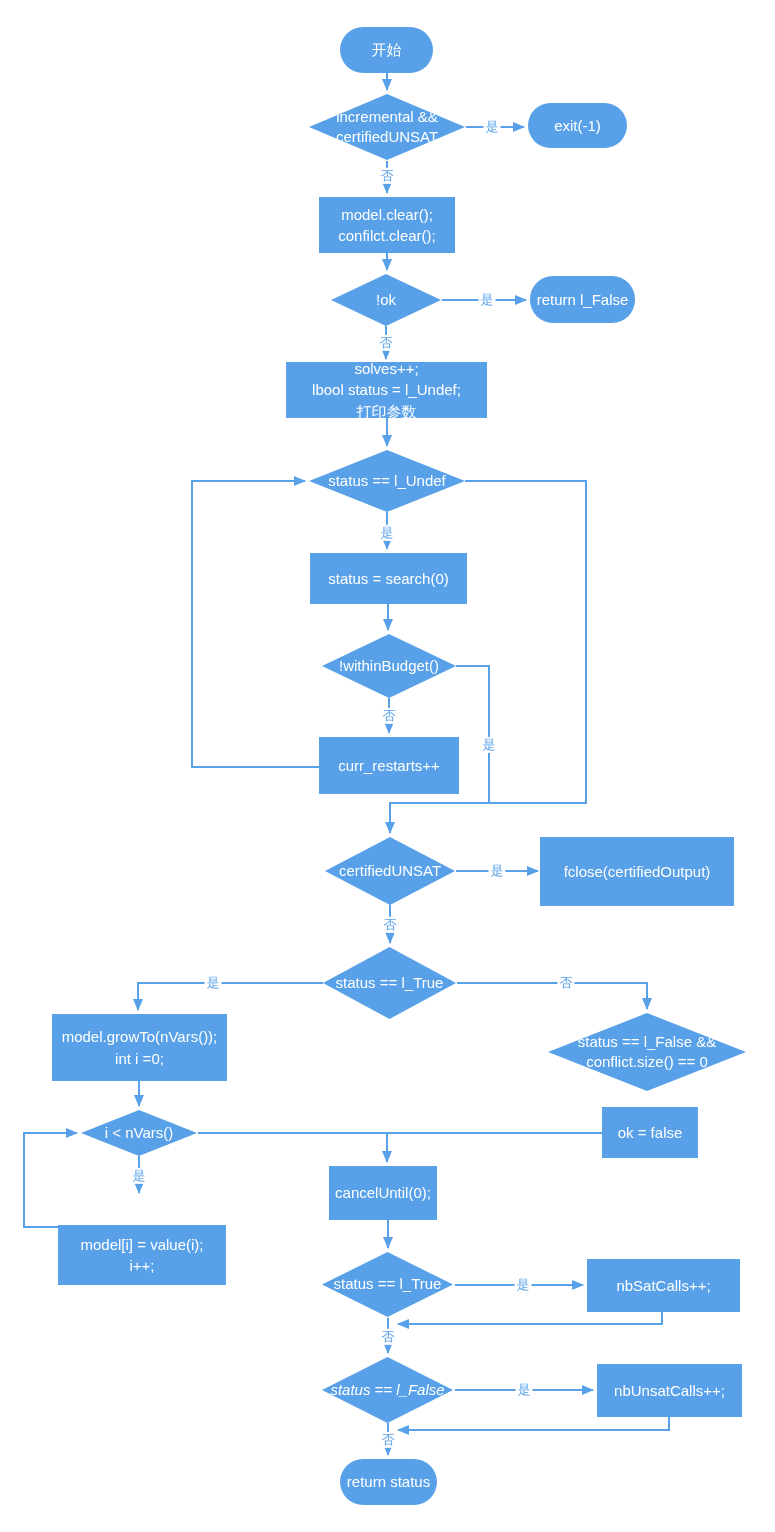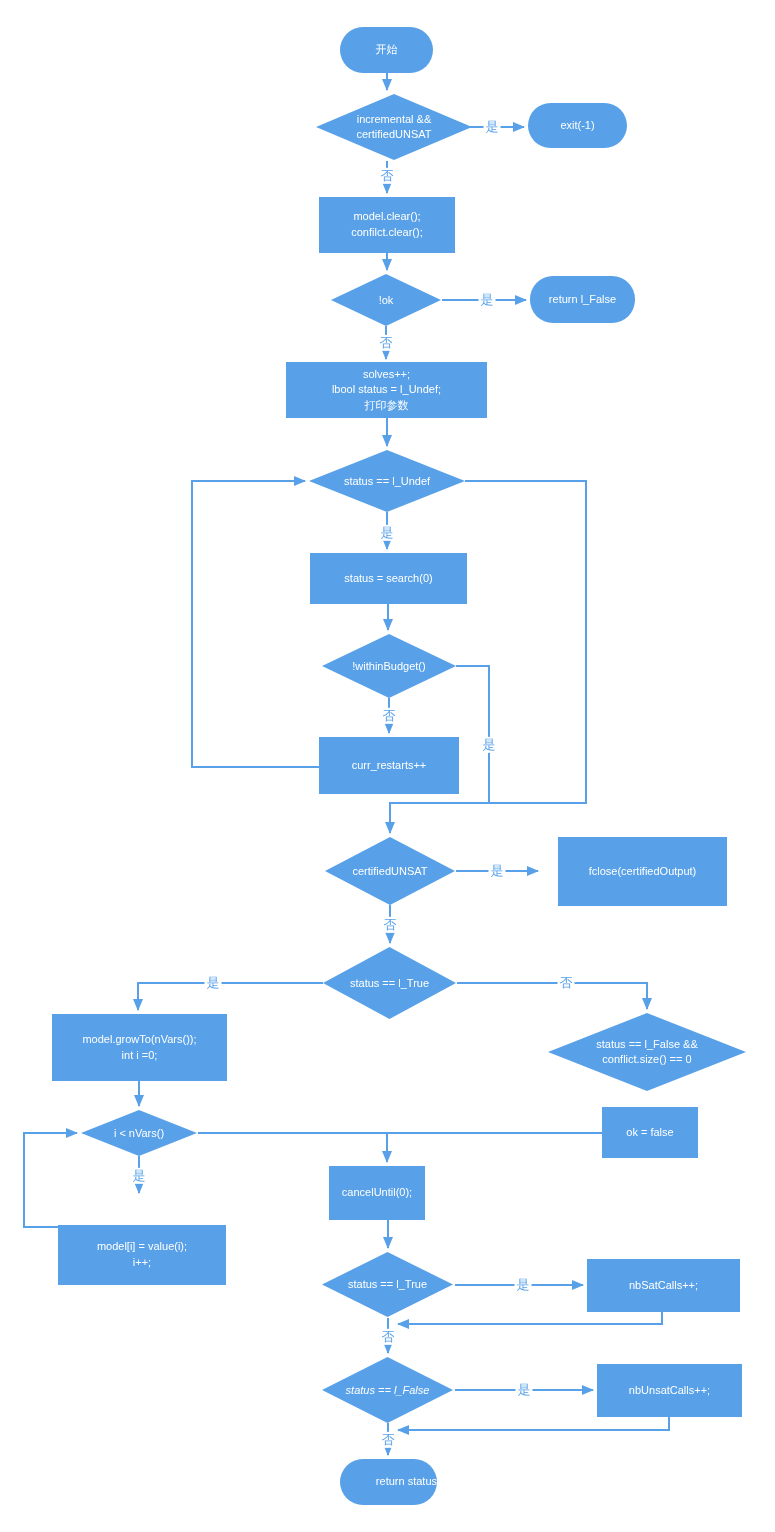--- a/index.html
+++ b/index.html
@@ -32,21 +32,21 @@
   .arrowhead { fill: var(--accent); }
 
   .node {
     position: absolute;
     display: flex;
     flex-direction: column;
     align-items: center;
     justify-content: center;
     text-align: center;
     color: var(--node-text);
-    font-size: 11px;
+    font-size: 15px;
     line-height: 1.42;
     background: var(--accent);
   }
   .node span { display: block; white-space: nowrap; }
   .stadium { border-radius: 23px; }
   .diamond {
     clip-path: polygon(50% 0, 100% 50%, 50% 100%, 0 50%);
     line-height: 1.35;
   }
 
@@ -101,21 +101,21 @@
     <polyline points="662,1312 662,1324 398,1324" marker-end="url(#arrow)"></polyline>
     <polyline points="455,1390 593,1390" marker-end="url(#arrow)"></polyline>
     <polyline points="388,1423 388,1455" marker-end="url(#arrow)"></polyline>
     <polyline points="669,1417 669,1430 398,1430" marker-end="url(#arrow)"></polyline>
   </svg>
 
   <div class="node stadium" style="left:340px; top:27px; width:93px; height:46px;">
     <span>开始</span>
   </div>
 
-  <div class="node diamond" style="left:316px; top:94px; width:156px; height:66px;">
+  <div class="node diamond" style="left:309px; top:94px; width:156px; height:66px;">
     <span>incremental &amp;&amp;</span>
     <span>certifiedUNSAT</span>
   </div>
 
   <div class="node stadium" style="left:528px; top:103px; width:99px; height:45px;">
     <span>exit(-1)</span>
   </div>
 
   <div class="node rect" style="left:319px; top:197px; width:136px; height:56px;">
     <span>model.clear();</span>
@@ -149,21 +149,21 @@
   </div>
 
   <div class="node rect" style="left:319px; top:737px; width:140px; height:57px;">
     <span>curr_restarts++</span>
   </div>
 
   <div class="node diamond" style="left:325px; top:837px; width:130px; height:68px;">
     <span>certifiedUNSAT</span>
   </div>
 
-  <div class="node rect" style="left:558px; top:837px; width:169px; height:69px;">
+  <div class="node rect" style="left:540px; top:837px; width:194px; height:69px;">
     <span>fclose(certifiedOutput)</span>
   </div>
 
   <div class="node diamond" style="left:323px; top:947px; width:133px; height:72px;">
     <span>status == l_True</span>
   </div>
 
   <div class="node rect" style="left:52px; top:1014px; width:175px; height:67px;">
     <span>model.growTo(nVars());</span>
     <span>int i =0;</span>
@@ -180,41 +180,41 @@
 
   <div class="node diamond" style="left:548px; top:1013px; width:198px; height:78px;">
     <span>status == l_False &amp;&amp;</span>
     <span>conflict.size() == 0</span>
   </div>
 
   <div class="node rect" style="left:602px; top:1107px; width:96px; height:51px;">
     <span>ok = false</span>
   </div>
 
-  <div class="node rect" style="left:329px; top:1166px; width:96px; height:54px;">
+  <div class="node rect" style="left:329px; top:1166px; width:108px; height:54px;">
     <span>cancelUntil(0);</span>
   </div>
 
   <div class="node diamond" style="left:322px; top:1252px; width:131px; height:65px;">
     <span>status == l_True</span>
   </div>
 
   <div class="node rect" style="left:587px; top:1259px; width:153px; height:53px;">
     <span>nbSatCalls++;</span>
   </div>
 
   <div class="node diamond" style="left:322px; top:1357px; width:131px; height:66px;font-style:italic;">
     <span>status == l_False</span>
   </div>
 
   <div class="node rect" style="left:597px; top:1364px; width:145px; height:53px;">
     <span>nbUnsatCalls++;</span>
   </div>
 
-  <div class="node stadium" style="left:340px; top:1459px; width:97px; height:46px;align-items:flex-end;">
+  <div class="node stadium" style="left:340px; top:1459px; width:97px; height:46px;">
     <span>return status</span>
   </div>
 
   <span class="edge-label" style="left:492px; top:127px;">是</span>
   <span class="edge-label" style="left:387px; top:176px;">否</span>
   <span class="edge-label" style="left:487px; top:300px;">是</span>
   <span class="edge-label" style="left:386px; top:343px;">否</span>
   <span class="edge-label" style="left:387px; top:533px;">是</span>
   <span class="edge-label" style="left:389px; top:716px;">否</span>
   <span class="edge-label" style="left:489px; top:745px;">是</span>

